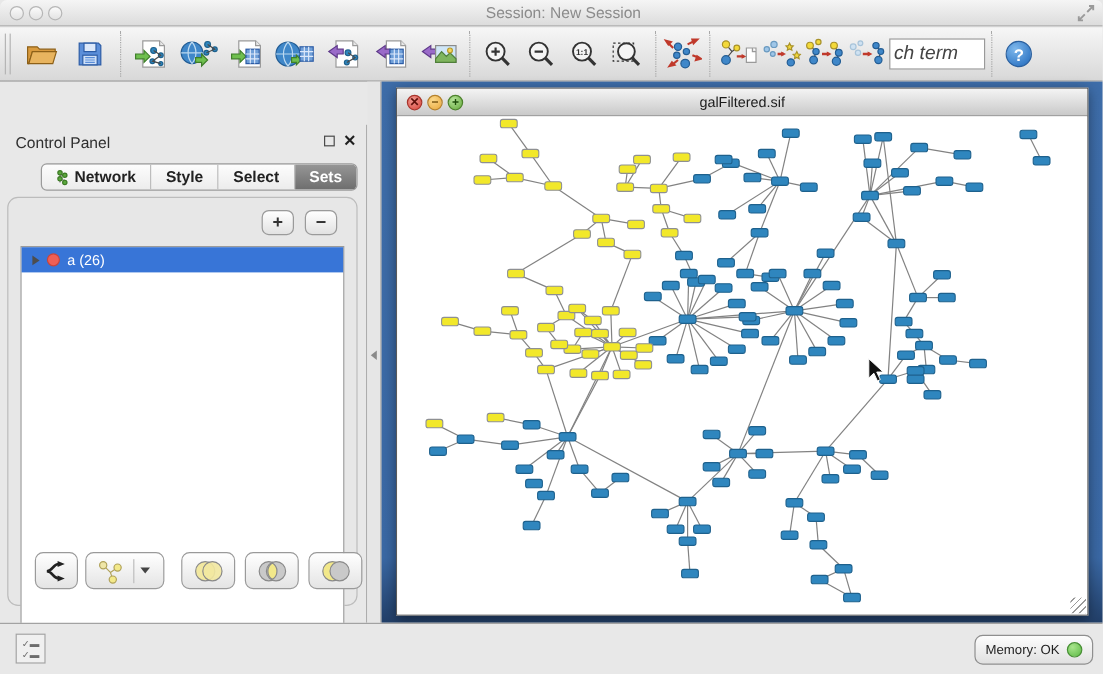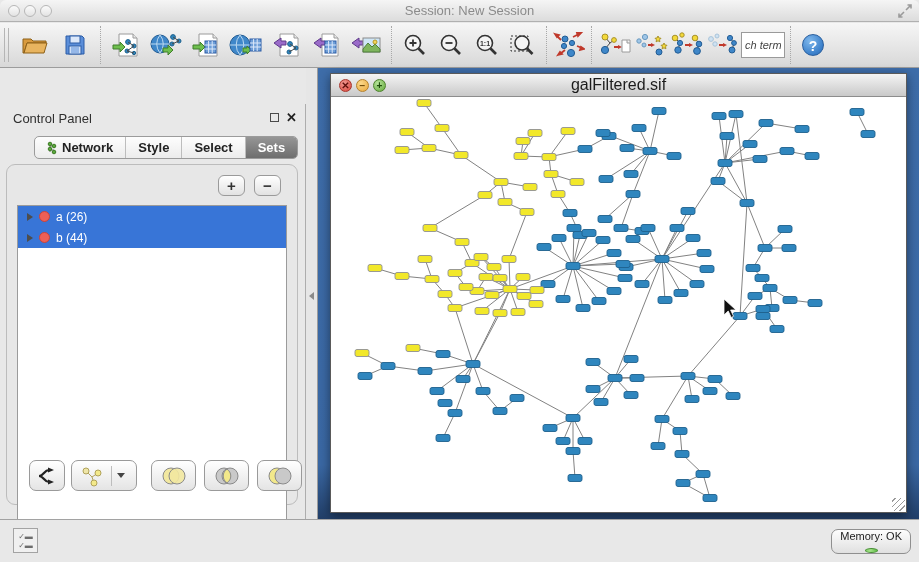--- a/index.html
+++ b/index.html
@@ -20,22 +20,22 @@
   .toolbar { position:absolute; top:23px; left:0; right:0; height:45px;
     background:linear-gradient(#f6f6f6,#d8d8d8); border-bottom:1px solid #9c9c9c;
     display:flex; align-items:center; }
   .tb-grip { width:5px; height:34px; border-left:1px solid #b5b5b5; border-right:1px solid #b5b5b5; margin:0 6px 0 4px; }
   .tb-sep { width:1px; height:38px; border-left:1px dotted #a8a8a8; margin:0 5px; }
   .tbi { width:34px; height:34px; display:flex; align-items:center; justify-content:center; flex:0 0 auto; }
   .tbi svg { display:block; }
   .tb-gap4 > .tbi { margin:0 3px; }
   .tb-gap2 > .tbi { margin:0 1px; }
   .tb-group { display:flex; align-items:center; }
-  .search-box { width:44px; height:22px; border:1px solid #9a9a9a; background:#fff;
-    font-style:italic; font-size:11px; color:#444; padding:12px 3px; font-family:"Liberation Sans",sans-serif; }
+  .search-box { width:80px; height:22px; border:1px solid #9a9a9a; background:#fff;
+    font-style:italic; font-size:16px; color:#444; padding:12px 3px; font-family:"Liberation Sans",sans-serif; }
   .help-btn { width:22px; height:22px; border-radius:50%;
     background:radial-gradient(circle at 35% 30%, #7fb8ec, #3a7fca 70%, #2a67ad);
     color:#fff; font-weight:bold; font-size:14px; text-align:center; line-height:22px;
     border:1px solid #2a5f9e; margin:0 6px; }
 
   
   .control-panel { position:absolute; top:68px; left:0; width:306px; bottom:43px;
     background:#e8e8e8; border-right:1px solid #adadad;margin-top:36px; }
   .cp-header { position:relative; height:28px; }
   .cp-title { position:absolute; left:13px; top:7px; font-size:13px; color:#2f2f2f; }
@@ -82,37 +82,37 @@
   .split-arrow { position:absolute; top:224px; left:3px; width:0; height:0;
     border-right:5px solid #8a8a8a; border-top:4px solid transparent; border-bottom:4px solid transparent; }
 
   
   .desktop { position:absolute; top:68px; left:318px; right:0; bottom:43px;
     background:linear-gradient(#3e6da9,#3a68a4 88%, #223f68); }
   .iframe { position:absolute; left:12px; top:5px; width:577px; height:440px;
     background:#fff; border:1px solid #5a5a5a; box-shadow:0 3px 10px rgba(0,0,0,.45); }
   .if-titlebar { position:relative; height:23px; background:linear-gradient(#f4f4f4,#c9c9c9);
     border-bottom:1px solid #8d8d8d; }
-  .if-title { text-align:center; line-height:22px; font-size:16px; color:#1c1c1c; }
+  .if-title { text-align:center; line-height:22px; font-size:12px; color:#1c1c1c; }
   .if-light { position:absolute; top:5px; width:13px; height:13px; border-radius:50%;
     font-size:10px; font-weight:bold; line-height:12px; text-align:center; }
   .l-close { left:8px;  background:radial-gradient(circle at 35% 30%, #f09a93, #d9453a); border:1px solid #a8352c; color:#5e0f0a; }
   .l-min   { left:25px; background:radial-gradient(circle at 35% 30%, #fbd88a, #e9a83c); border:1px solid #b5812c; color:#6e4a08; }
   .l-max   { left:42px; background:radial-gradient(circle at 35% 30%, #b6e39a, #64a93c); border:1px solid #4d822c; color:#1d4d0a; }
   .if-canvas { position:relative; width:575px; height:415px; background:#fff; overflow:hidden; }
   .grip { position:absolute; right:1px; bottom:1px; width:13px; height:13px;
     background:repeating-linear-gradient(135deg, transparent 0 2px, #9a9a9a 2px 3px, transparent 3px 4px); }
 
   
   .statusbar { position:absolute; left:0; right:0; bottom:0; height:43px; background:#e8e8e8; border-top:1px solid #a2a2a2; }
   .task-btn { position:absolute; left:13px; top:8px; width:25px; height:25px; border:1px solid #a3a3a3;
     background:#f0f0f0; color:#6d6d6d; font-size:8px; line-height:9px; text-align:center; padding-top:3px; }
   .mem-pill { position:absolute; right:8px; top:9px; height:25px; padding:0 8px;
     border:1px solid #8f8f8f; border-radius:7px; background:linear-gradient(#fdfdfd,#e0e0e0);
-    display:flex; align-items:center; gap:6px; font-size:11px; color:#222;flex-direction:column; }
+    display:flex; align-items:center; gap:6px; font-size:11px; color:#222; }
   .mem-dot { width:13px; height:13px; border-radius:50%;
     background:radial-gradient(circle at 35% 30%, #a8e58c, #5cb945); border:1px solid #478f34; }
 </style>
 </head>
 <body>
 
 <div id="app">
 
   <div class="titlebar">
     <span class="traffic t1"></span>
@@ -398,25 +398,20 @@
 
     <div class="cp-body">
       <div class="pm-btn add-btn">+</div>
       <div class="pm-btn rem-btn">−</div>
 
       <div class="sets-list">
         <div class="set-row">
           <span class="tri"></span>
           <span class="dot-red"></span>
           <span>a (26)</span>
-        </div>
-        <div class="set-row">
-          <span class="tri"></span>
-          <span class="dot-red"></span>
-          <span>b (44)</span>
         </div>
         <div class="hscroll">
           <div class="hthumb"></div>
         </div>
       </div>
 
       <div class="cp-buttons">
         <div class="cpb b-split">
           <svg width="22" height="20" viewBox="0 0 22 20">
               <path d="M3 10 C8 10 8 4 13 4 M3 10 C8 10 8 16 13 16" stroke="#222" stroke-width="2.2" fill="none"></path>

